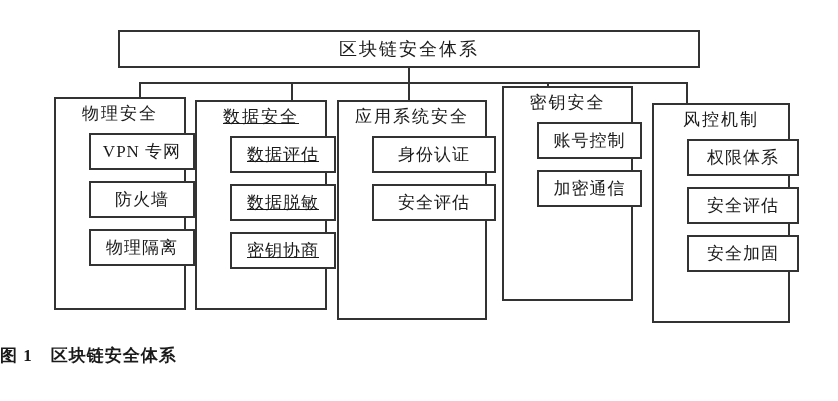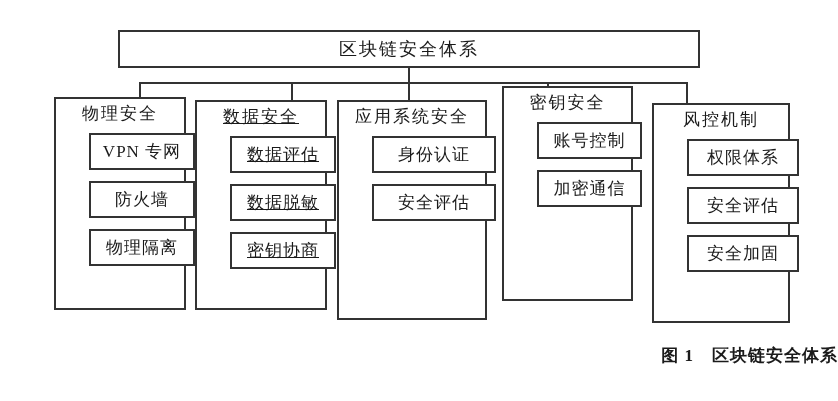--- a/index.html
+++ b/index.html
@@ -34,21 +34,21 @@
   }
   .node{
     width:calc(100% - 22px);height:37px;
     border:2px solid var(--line);background:var(--bg);
     display:flex;align-items:center;justify-content:center;
     font-size:17px;letter-spacing:1px;white-space:nowrap;margin-left:44px;
   }
   .node + .node{margin-top:11px;}
   .caption{
     position:absolute;left:0;top:344px;width:838px;
-    text-align:right;font-weight:bold;font-size:17px;letter-spacing:1px;
+    text-align:left;font-weight:bold;font-size:17px;letter-spacing:1px;
   }
   .caption .fig-label{margin-right:18px;}
 </style>
 </head>
 <body>
 
 <div class="canvas">
 
   <svg class="connectors" viewBox="0 0 838 401" xmlns="http://www.w3.org/2000/svg">
     <line x1="409" y1="68" x2="409" y2="100"></line>

